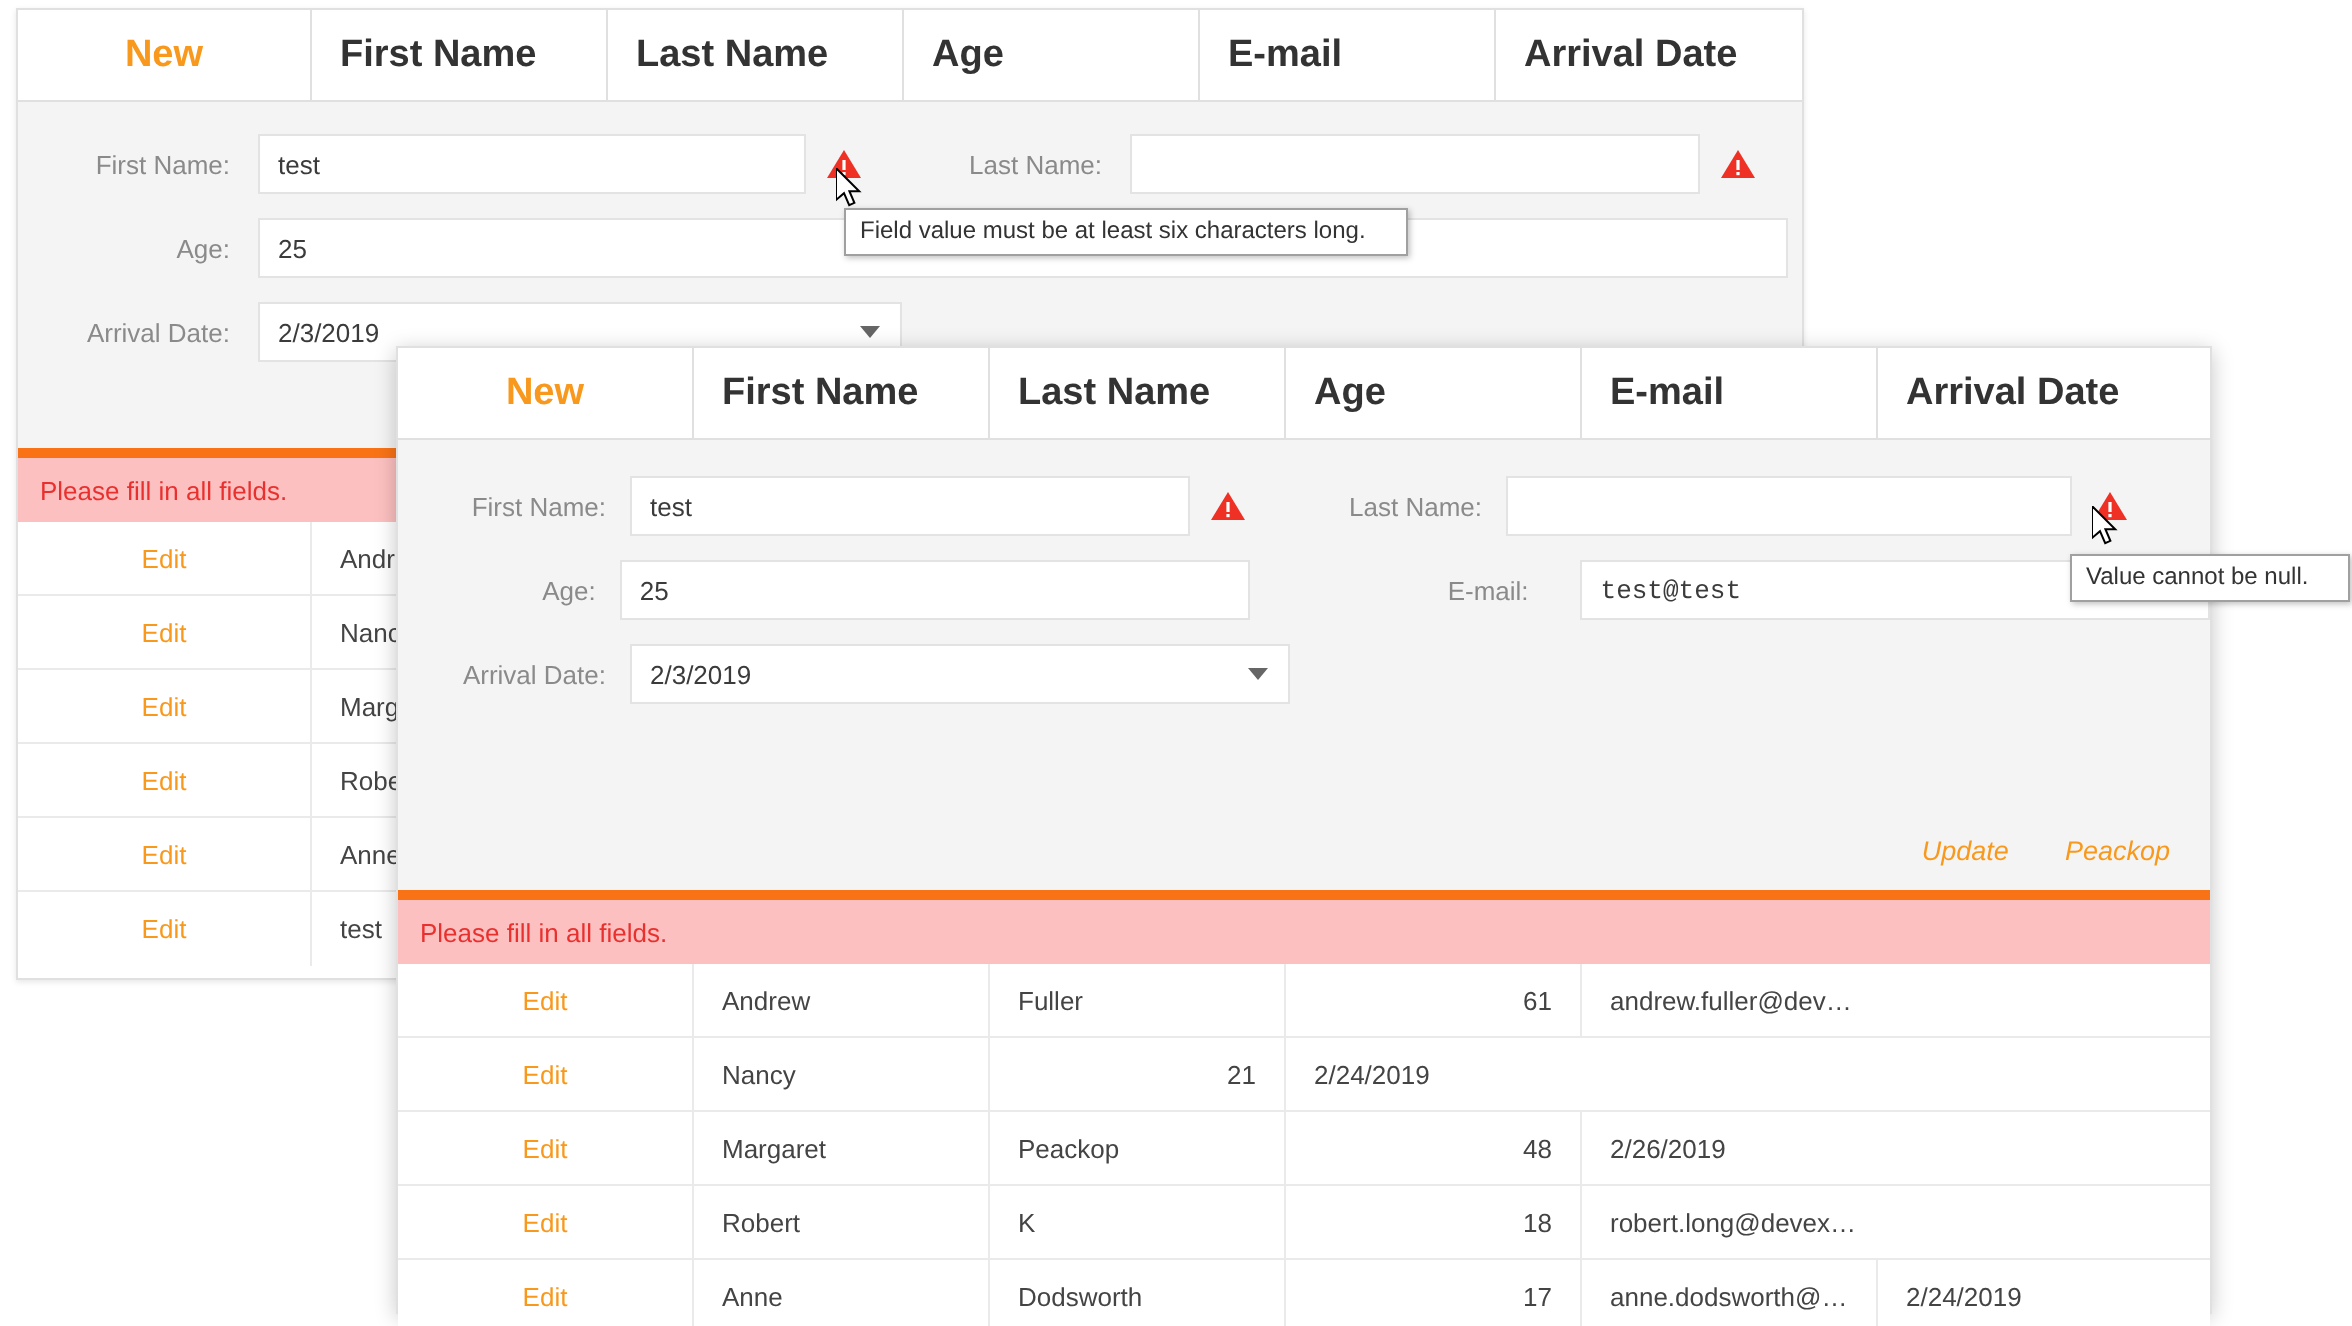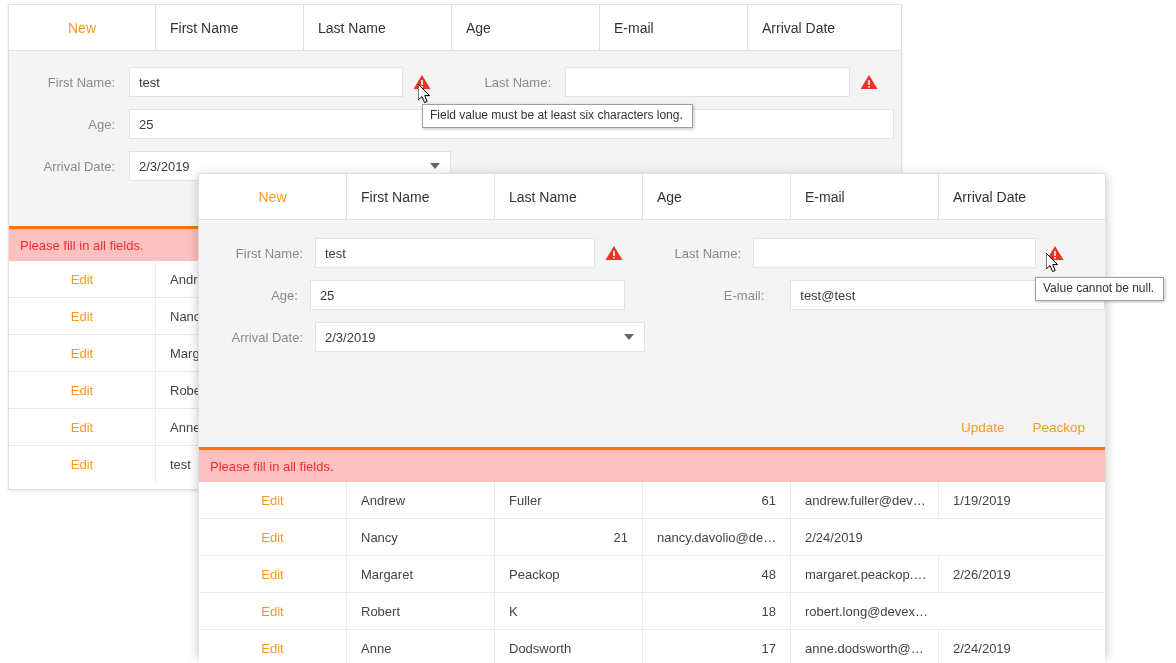--- a/index.html
+++ b/index.html
@@ -47,23 +47,23 @@
     border-bottom: 1px solid #e0e0e0;
     background: #ffffff;
     box-sizing: border-box;
   }
   .grid-head .hcell {
     border-right: 1px solid #e0e0e0;
     box-sizing: border-box;
     display: flex;
     align-items: center;
     padding: 0 14px;
-    font-size: 14px;
+    font-size: 19px;
     color: #333333;
-    font-weight: normal;
+    font-weight: bold;
     white-space: nowrap;
     overflow: hidden;
   }
   .grid-head .hcell.cmd {
     justify-content: center;
     color: #f8991d;
   }
   .grid-head .hcell:last-child { border-right: none; }
 
   
@@ -78,21 +78,21 @@
   .front .c0 { width: 148px; }
   .front .c1 { width: 148px; }
   .front .c2 { width: 148px; }
   .front .c3 { width: 148px; }
   .front .c4 { width: 148px; }
   .front .c5 { width: 166px; }
 
   
   .edit-form {
     background: #f4f4f4;
-    border-bottom: 3px solid #f97316;
+    border-bottom: 5px solid #f97316;
     box-sizing: border-box;
     position: relative;
   }
   .back .edit-form { height: 178px; padding: 16px 0 0 0; }
   .front .edit-form { height: 230px; padding: 18px 0 0 0; }
 
   .form-row {
     display: flex;
     align-items: center;
     margin-bottom: 12px;
@@ -136,20 +136,21 @@
   }
   .warn-icon svg { display:block; }
 
   
   .cmd-row {
     position: absolute;
     right: 20px;
     bottom: 12px;
     display: flex;
     gap: 28px;
+    font-style: italic;
   }
   .cmd-link {
     color: #f8991d;
     font-size: 13.5px;
     cursor: pointer;
   }
 
   
   .err-bar {
     background: #fcc0c0;
@@ -190,21 +191,21 @@
   }
   .grid-row .cell.num { justify-content: flex-end; }
 
   
   .tooltip {
     position: absolute;
     background: #ffffff;
     border: 1px solid #a0a0a0;
     color: #333333;
     font-size: 12px;
-    padding: 3px 9px 4px 7px;
+    padding: 3px 20px 4px 7px;
     white-space: nowrap;
     box-shadow: 1px 1px 3px rgba(0,0,0,0.25);
     z-index: 60;
     line-height: 15px;
   }
   #tooltip-minlength { left: 422px; top: 104px; }
   #tooltip-notnull  { left: 1035px; top: 277px; }
 
   
   .cursor {
@@ -360,21 +361,21 @@
           <rect x="8.2" y="6" width="1.6" height="5" fill="#ffffff"></rect>
           <rect x="8.2" y="12" width="1.6" height="1.6" fill="#ffffff"></rect>
         </svg>
       </span>
     </div>
 
     <div class="form-row">
       <div class="f-label" style="width:104px;">Age:</div>
       <div class="f-input" style="width:330px;margin-left:12px;">25</div>
       <div class="f-label" style="width:128px;margin-left:18px;">E-mail:</div>
-      <div class="f-input" style="width:330px;margin-left:26px;">test@test</div>
+      <div class="f-input" style="width:330px;margin-left:26px;font-family:Liberation Mono, monospace;">test@test</div>
     </div>
 
     <div class="form-row">
       <div class="f-label" style="width:104px;">Arrival Date:</div>
       <div class="f-input f-select" style="width:330px;margin-left:12px;">
         <span>2/3/2019</span>
         <span class="arrow"></span>
       </div>
     </div>
 
@@ -388,37 +389,34 @@
   <div class="err-bar">Please fill in all fields.</div>
 
   <div>
 
     <div class="grid-row">
       <div class="cell cmd c0">Edit</div>
       <div class="cell c1">Andrew</div>
       <div class="cell c2">Fuller</div>
       <div class="cell num c3">61</div>
       <div class="cell c4">andrew.fuller@dev…</div>
-      <div class="cell c5">1/19/2019</div>
     </div>
 
     <div class="grid-row">
       <div class="cell cmd c0">Edit</div>
       <div class="cell c1">Nancy</div>
       <div class="cell num c3">21</div>
-      <div class="cell c4">nancy.davolio@de…</div>
       <div class="cell c5">2/24/2019</div>
     </div>
 
     <div class="grid-row">
       <div class="cell cmd c0">Edit</div>
       <div class="cell c1">Margaret</div>
       <div class="cell c2">Peackop</div>
       <div class="cell num c3">48</div>
-      <div class="cell c4">margaret.peackop.…</div>
       <div class="cell c5">2/26/2019</div>
     </div>
 
     <div class="grid-row">
       <div class="cell cmd c0">Edit</div>
       <div class="cell c1">Robert</div>
       <div class="cell c2">K</div>
       <div class="cell num c3">18</div>
       <div class="cell c4">robert.long@devex…</div>
     </div>

